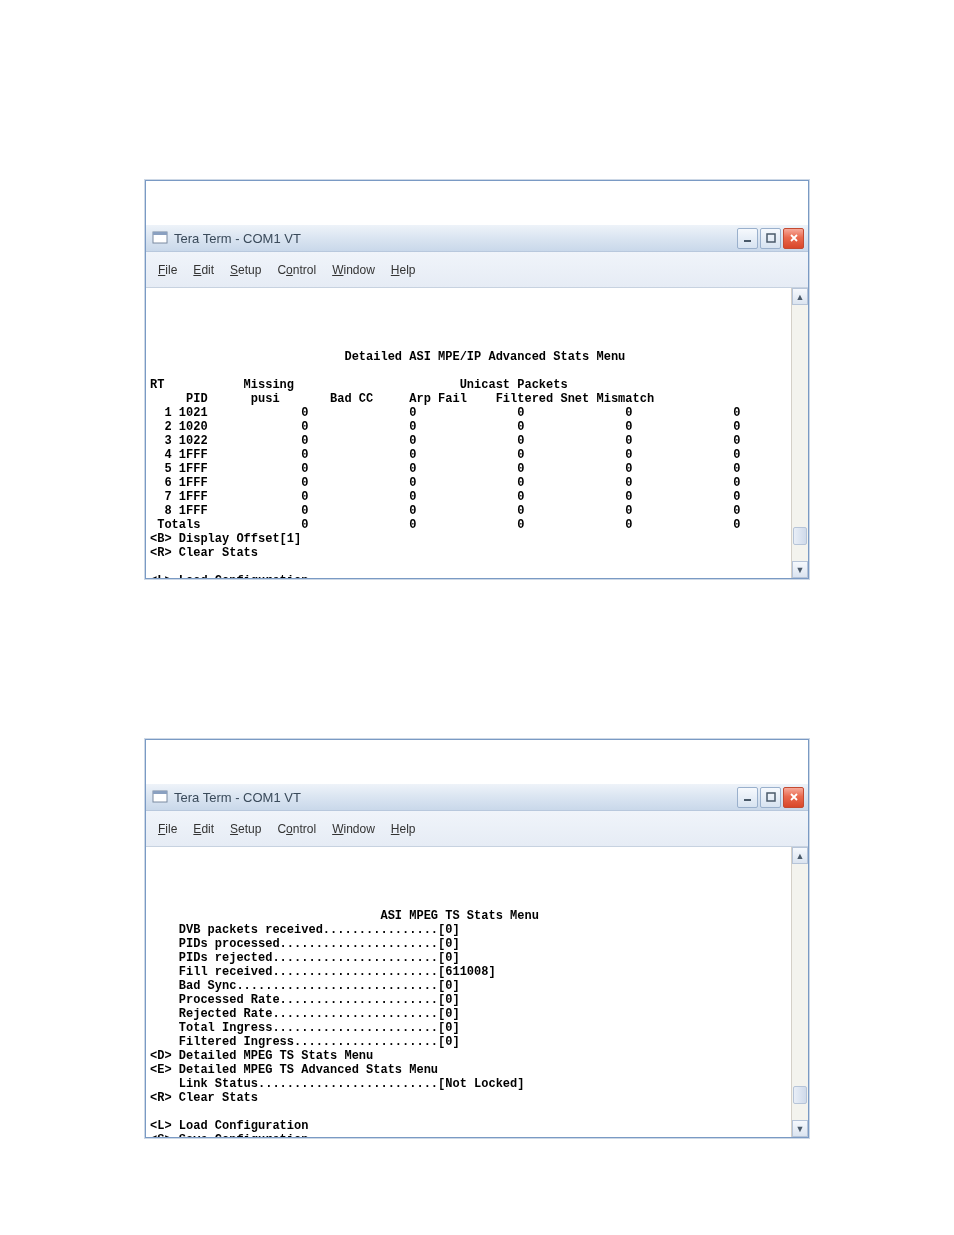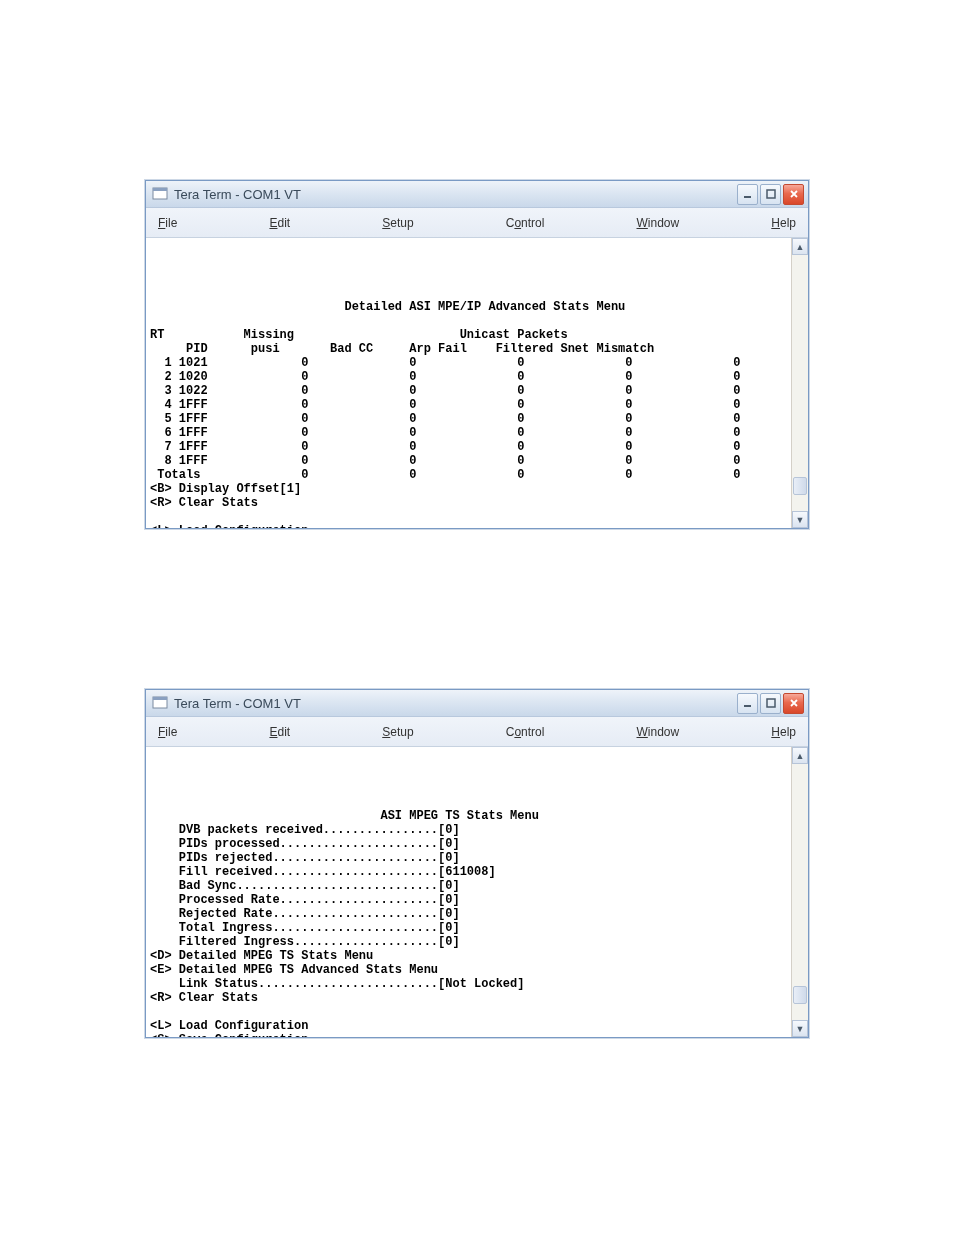--- a/index.html
+++ b/index.html
@@ -18,20 +18,21 @@
     margin-bottom: 160px;
     box-shadow: 0 0 0 1px #cdd8e6;
   }
   .titlebar {
     display: flex;
     align-items: center;
     height: 27px;
     background: linear-gradient(to bottom, #eef3f9 0%, #dce6f2 45%, #c9d8ea 100%);
     border-bottom: 1px solid #b8c8dd;
     padding: 0 4px;
+    margin-top: 44px;
   }
   .titlebar .app-icon {
     width: 16px; height: 16px;
     margin: 0 6px 0 2px;
     display: inline-block;
   }
   .titlebar .title {
     flex: 1;
     font-size: 13px;
     color: #3a4a5a;
@@ -46,28 +47,27 @@
     font-size: 11px;
     color: #4a5a6a;
   }
   .win-btn.close {
     background: linear-gradient(to bottom, #f7a99a, #e9694e 45%, #d9472a);
     border-color: #c44a31;
     color: #fff;
   }
   .menubar {
     display: flex;
-    height: 30px;
+    height: 36px;
     align-items: center;
     background: linear-gradient(to bottom, #f0f4fa, #e6ecf5);
     border-bottom: 1px solid #c7d2e0;
     padding: 0 4px;
     font-size: 12px;
     color: #333;
-    justify-content: space-between;
   }
   .menubar .menu-item {
     padding: 2px 8px;
   }
   .menubar .menu-item u { text-decoration: underline; }
   .client {
     position: relative;
     display: flex;
   }
   .terminal {

